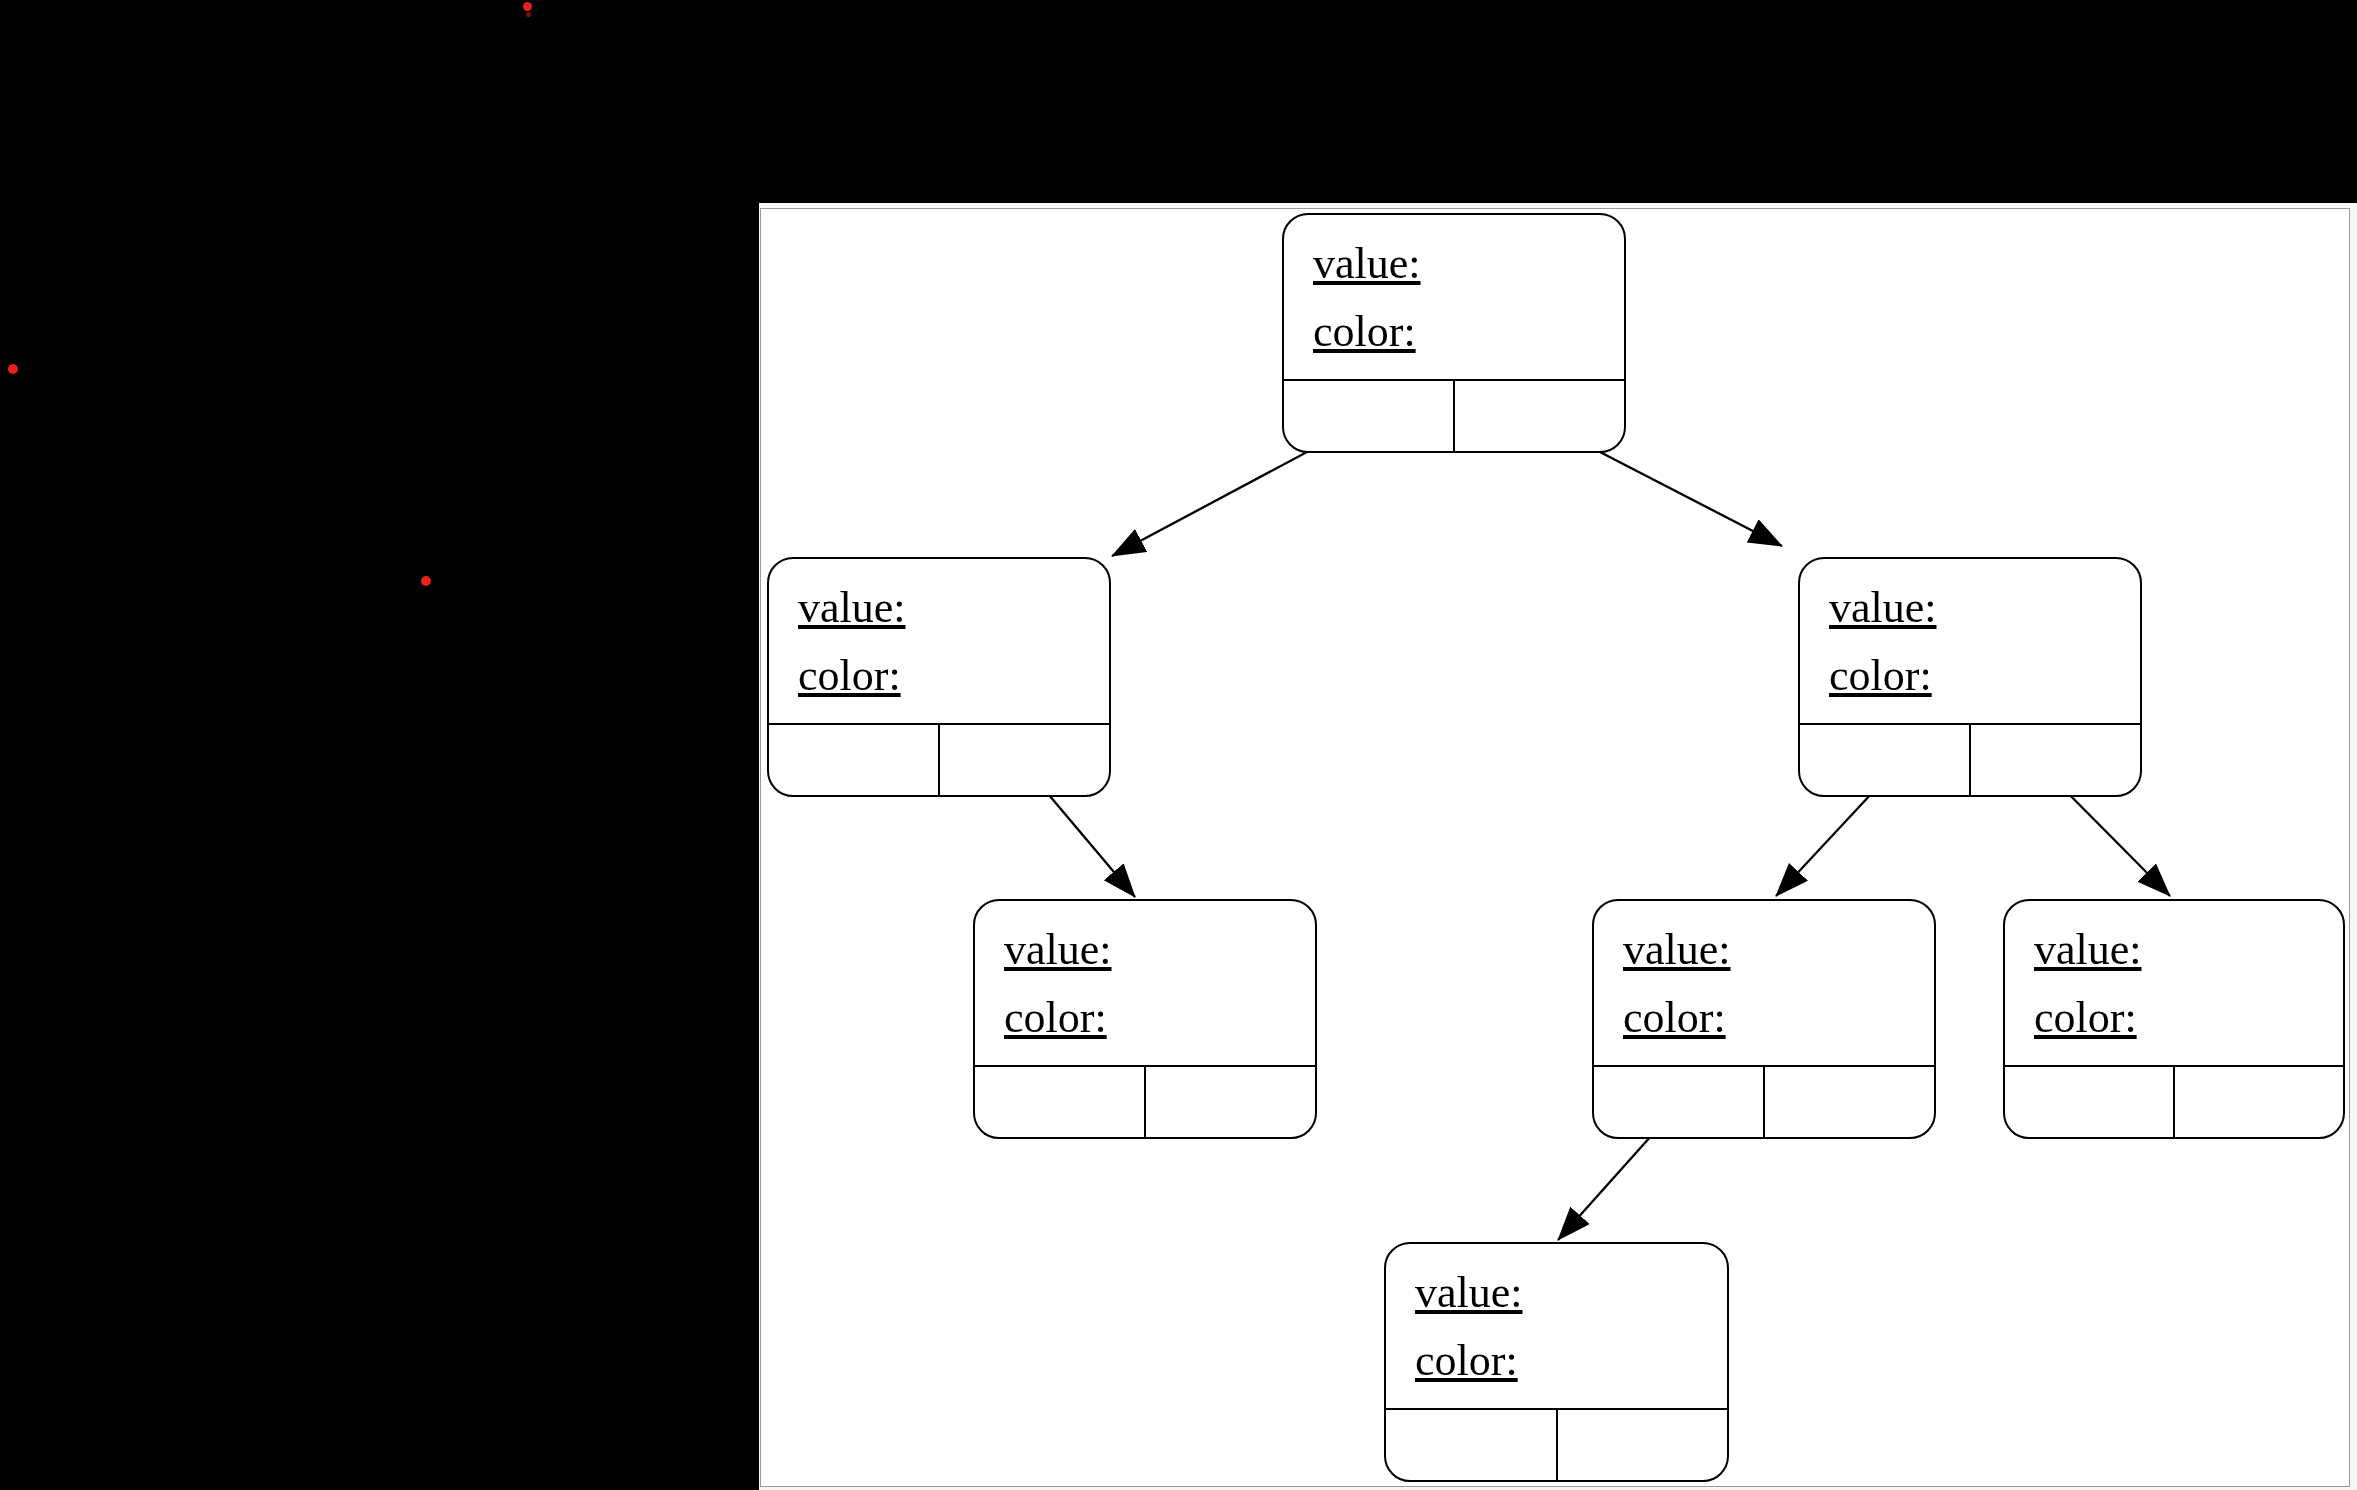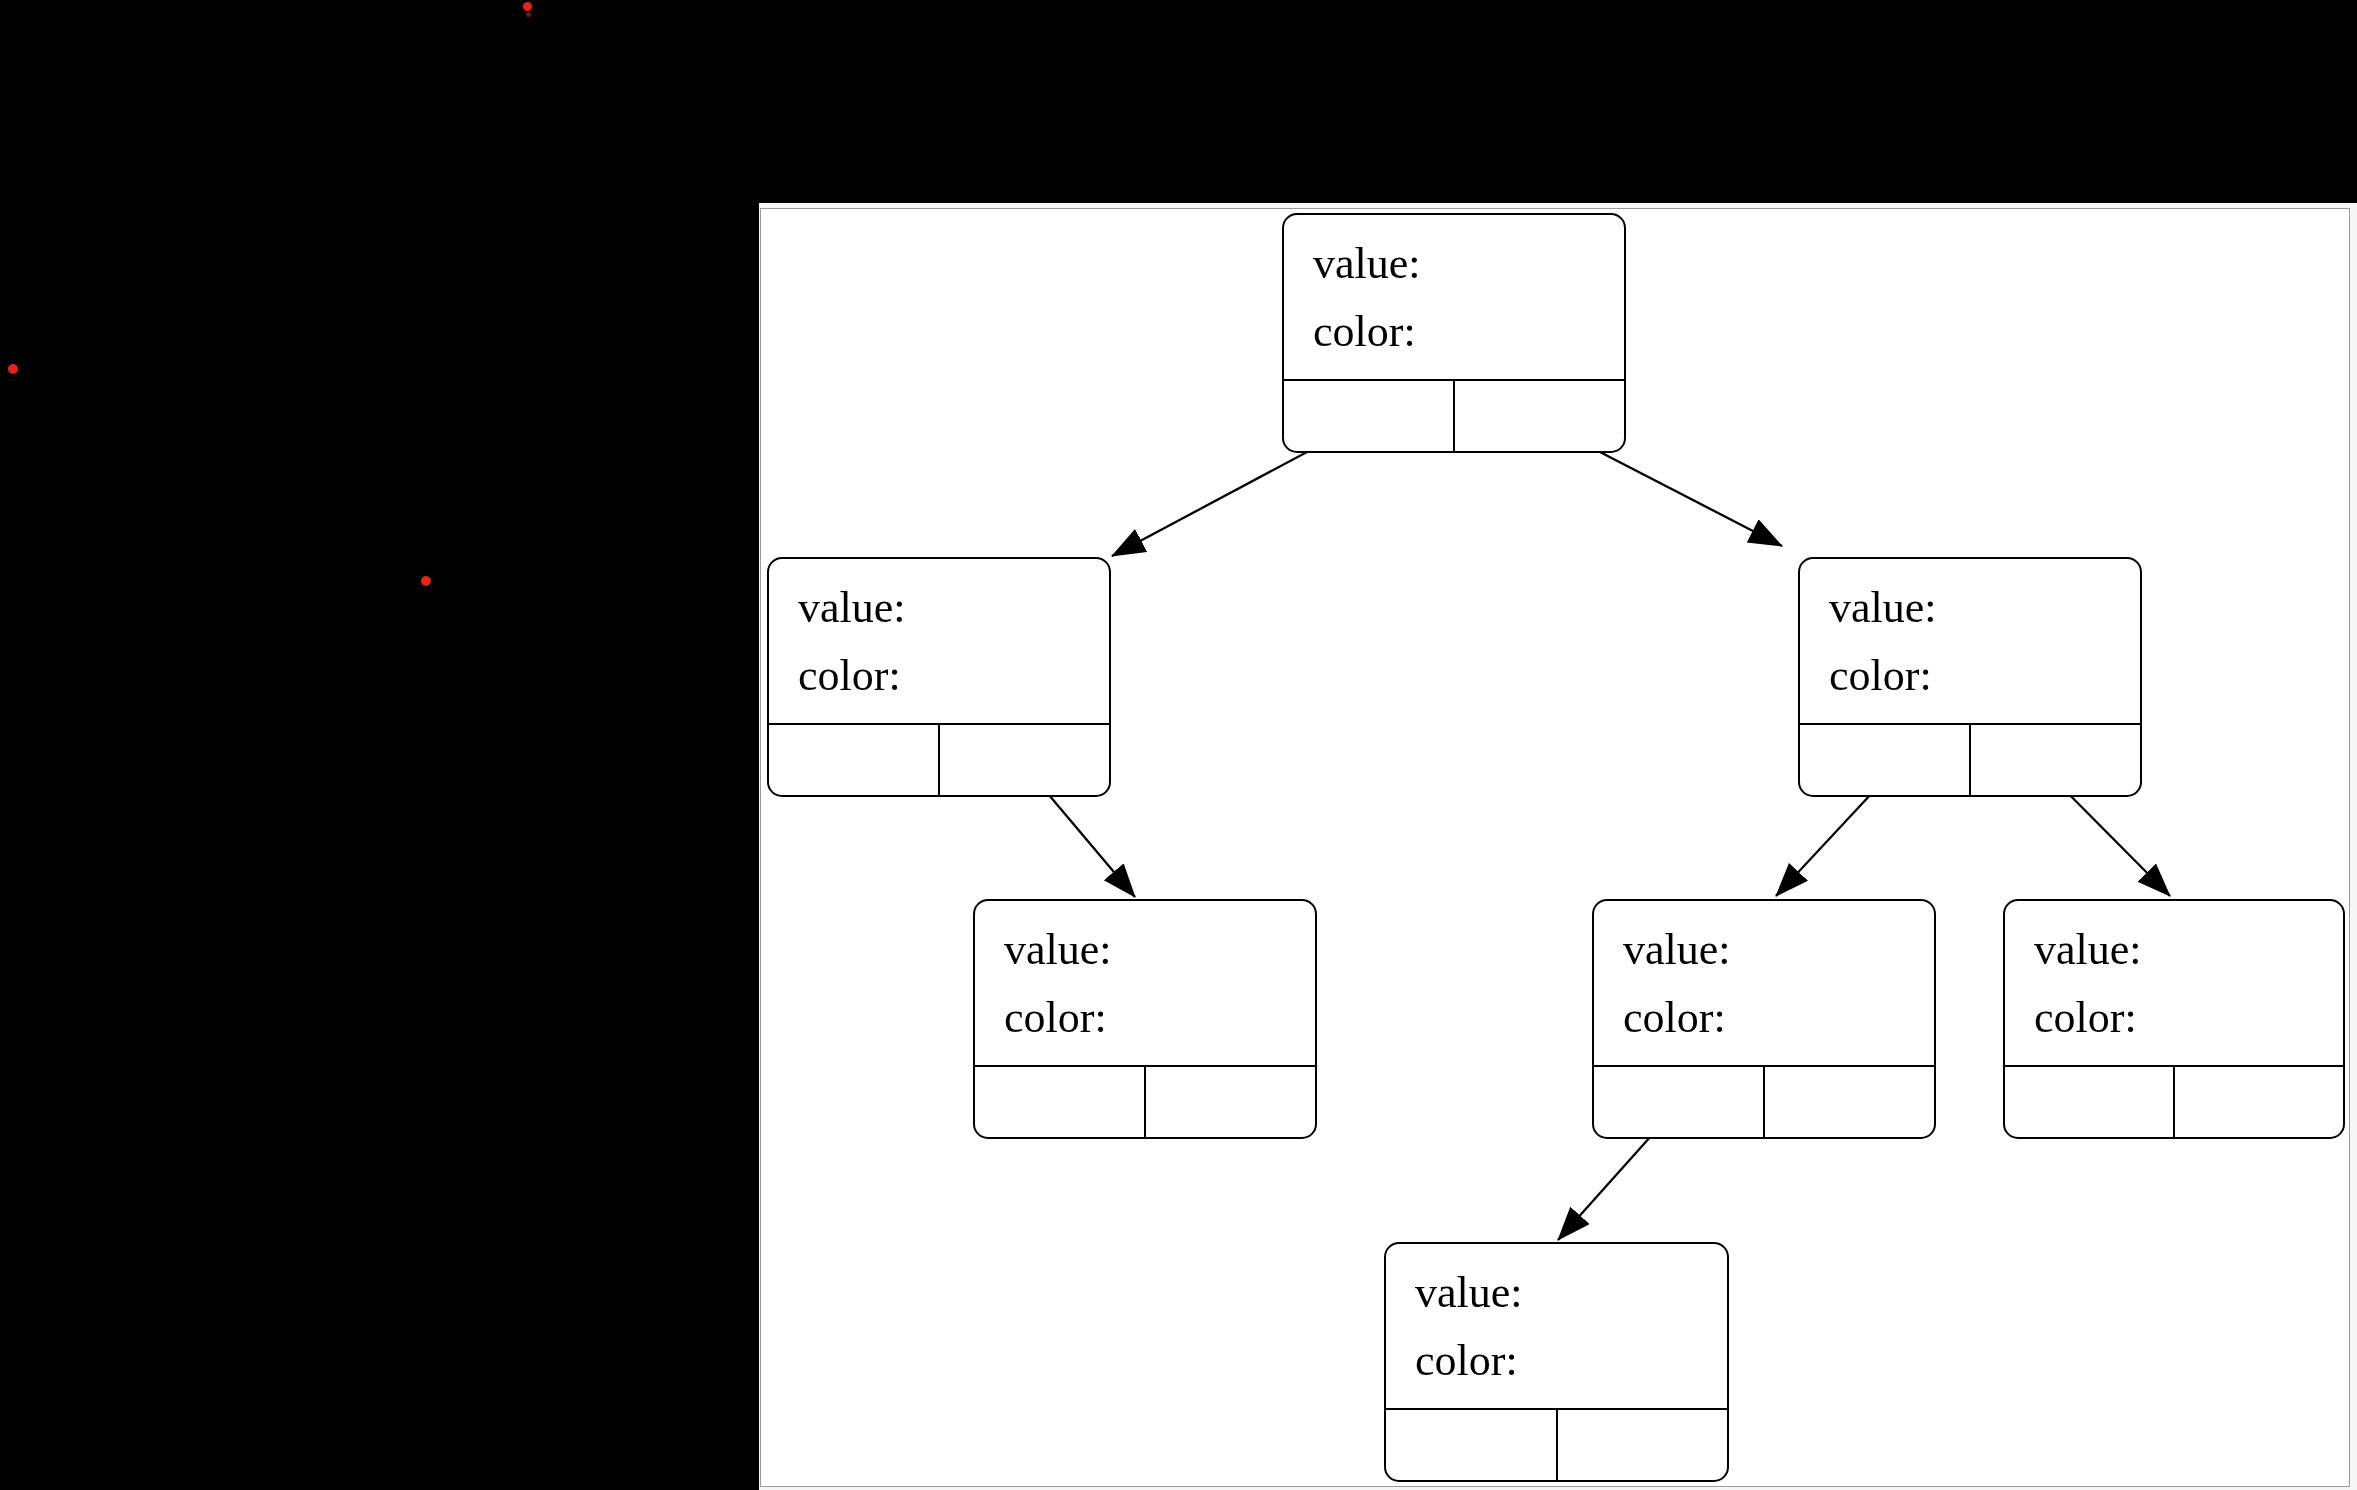--- a/index.html
+++ b/index.html
@@ -8,22 +8,23 @@
     background:#000;
     overflow:hidden;
     font-family:"Liberation Serif","DejaVu Serif",serif;
     position:relative;
   }
   #stage { position:absolute; left:0; top:0; width:2357px; height:1490px; background:#000; }
   #page-bg { position:absolute; box-sizing:border-box; }
   #page-canvas { position:absolute; box-sizing:border-box; background:#fff; }
   .node {
     position:absolute; box-sizing:border-box;
-    background:#fff; border:2.4px solid #000; border-radius:15px;
+    background:#fff; border:2.4px solid #000; border-radius:26px;
     overflow:hidden;
+    text-decoration:underline;
   }
   .node-text { padding:15px 0 0 29px; color:#000; font-size:44px; }
   .node-line { height:68px; line-height:68px; white-space:pre; }
   .ptr-row {
     position:absolute; left:0; right:0; bottom:0; height:70px;
     border-top:2.8px solid #000; display:flex; box-sizing:content-box;
   }
   .ptr-cell { flex:1 1 50%; }
   .ptr-cell.left { border-right:2.8px solid #000; }
   #overlay { position:absolute; left:0; top:0; width:2357px; height:1490px; pointer-events:none; }

